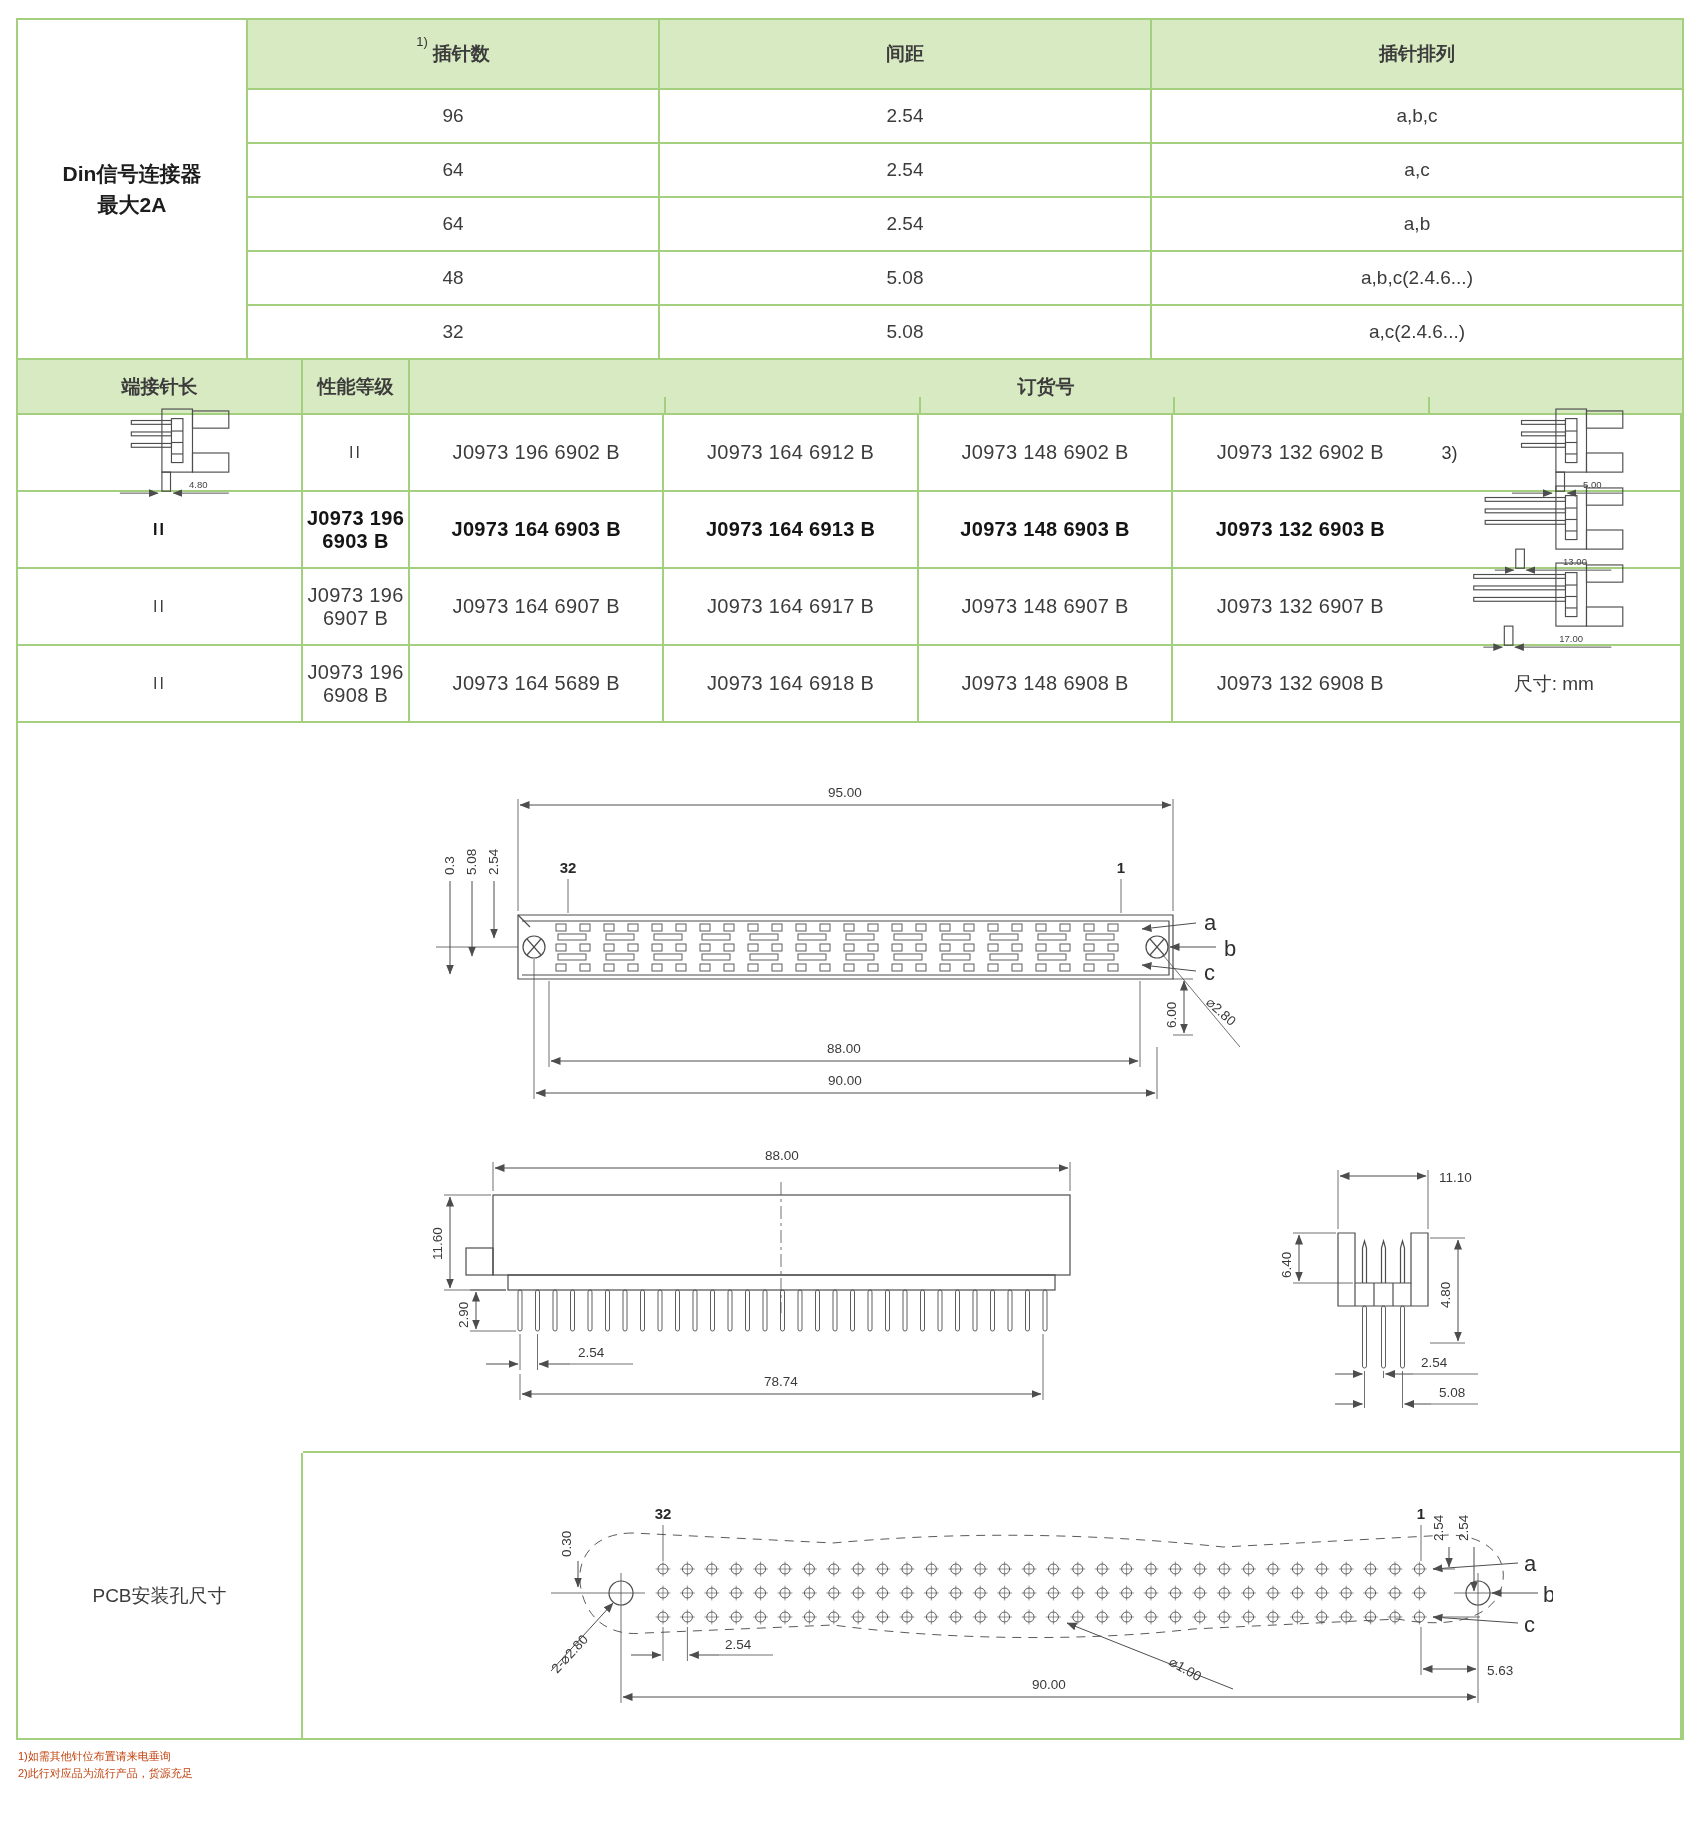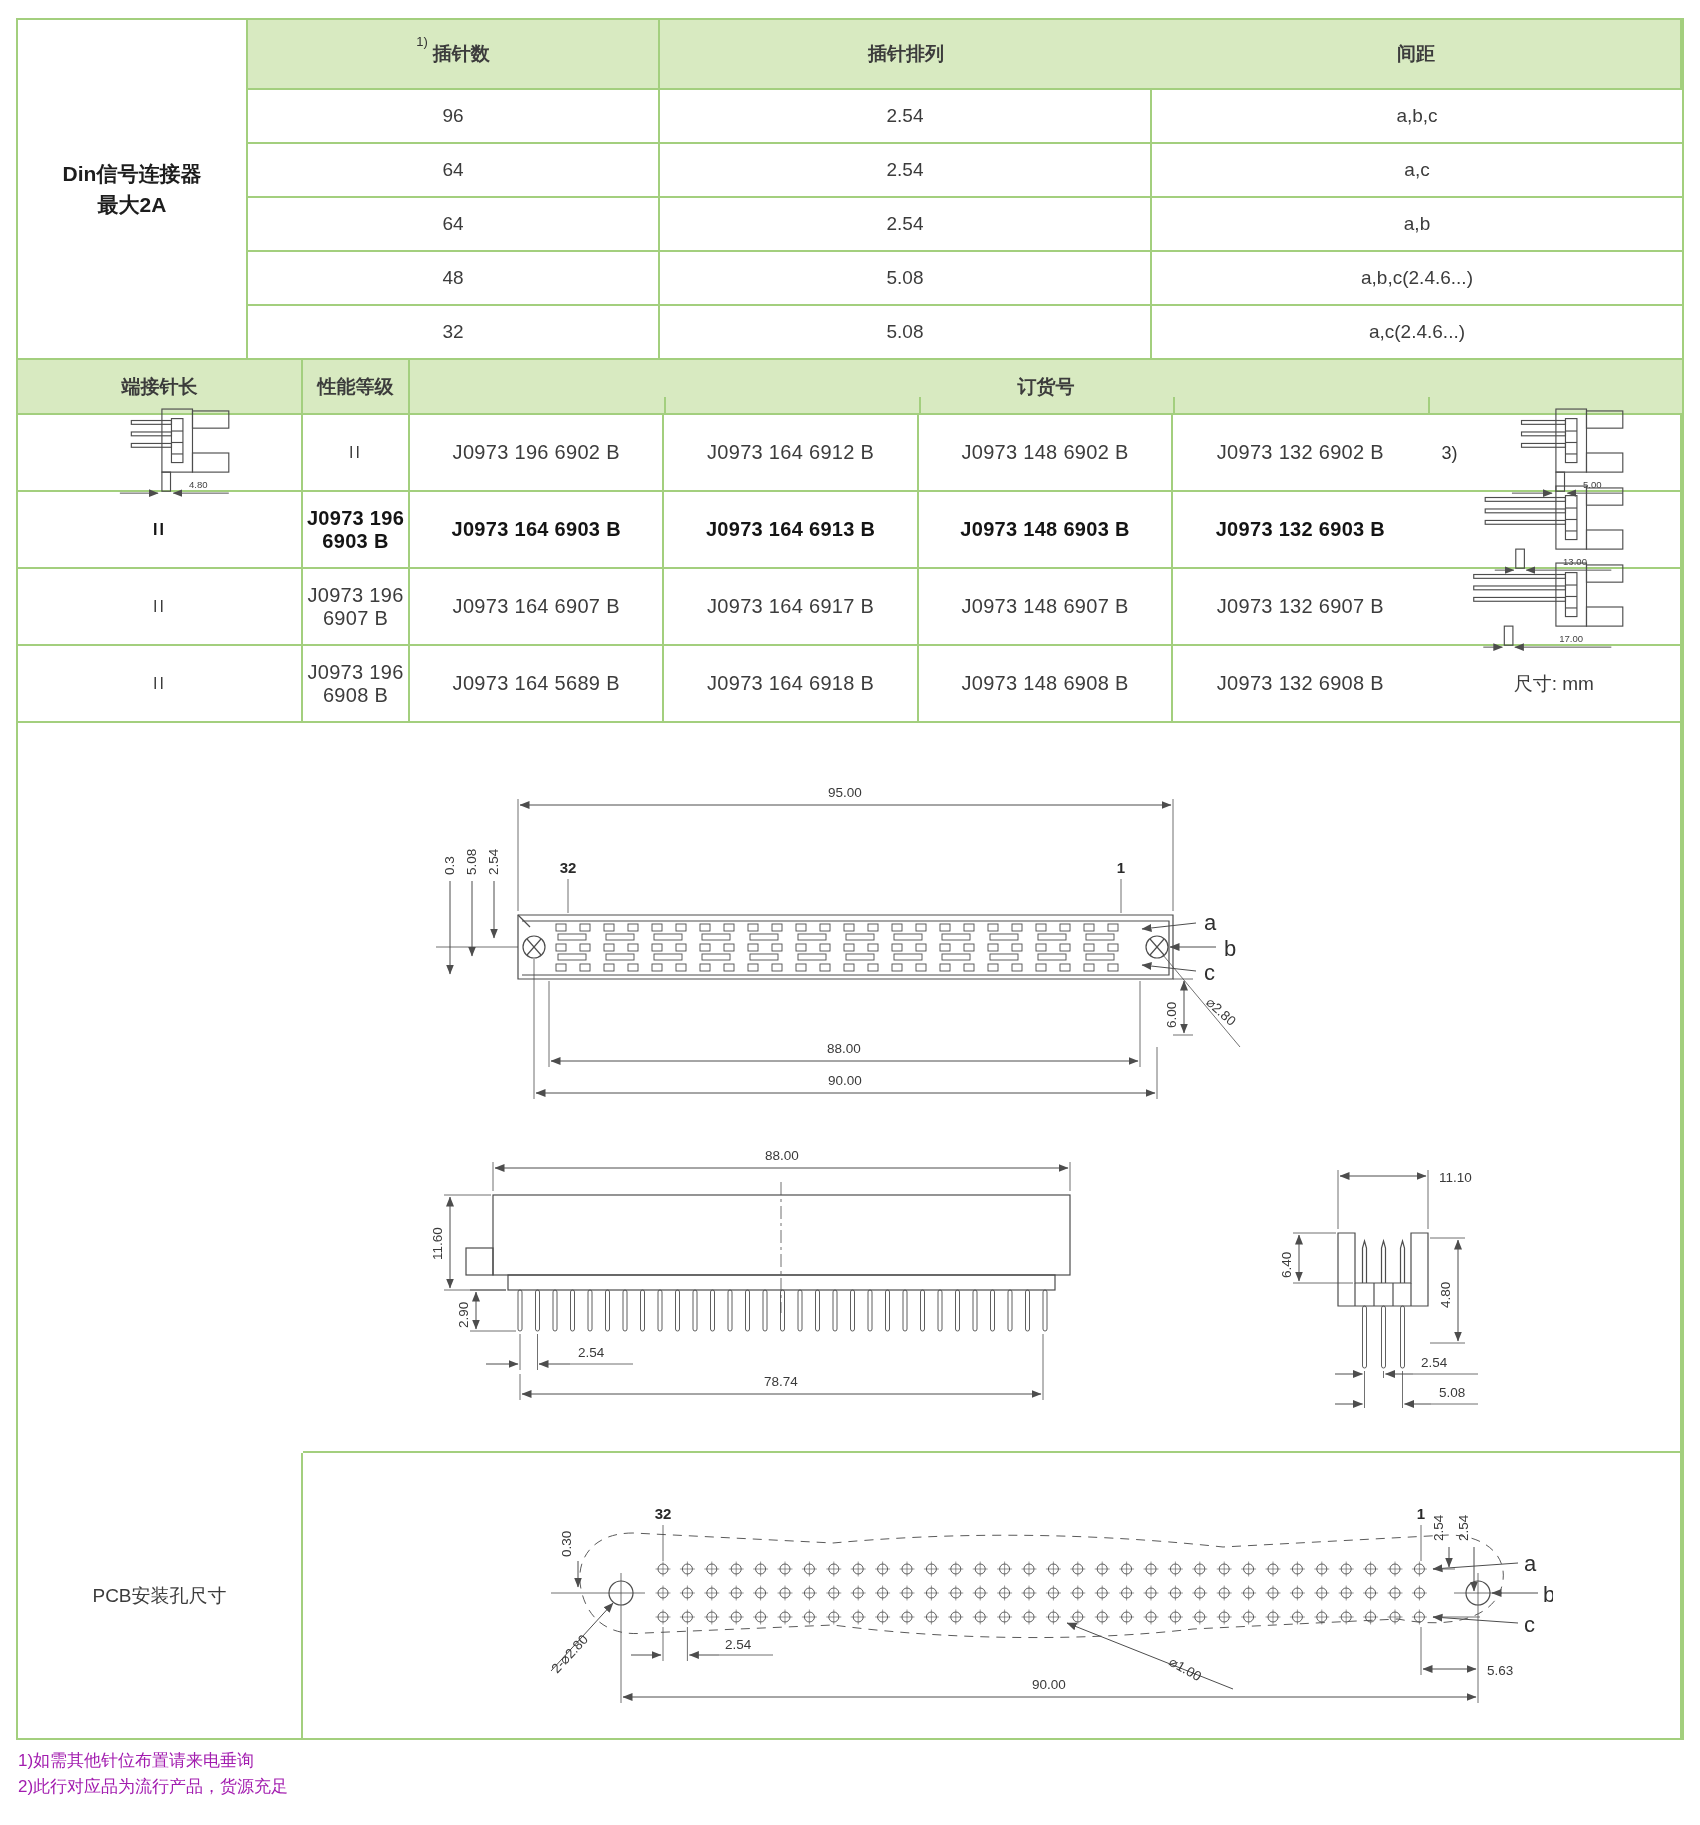--- a/index.html
+++ b/index.html
@@ -57,21 +57,21 @@
   .holes line{stroke:var(--draw);stroke-width:.6}
   .slots rect{stroke:var(--draw);stroke-width:.9;fill:none}
   .pins rect{stroke:var(--draw);stroke-width:.9;fill:none}
   text{font-family:"Liberation Sans","DejaVu Sans",sans-serif}
   .dtxt{font-size:13.5px;fill:#3a3a3a}
   .pinno{font-size:15px;font-weight:700;fill:#2a2a2a}
   .abc{font-size:22px;fill:#2f2f2f}
   .itxt{font-size:10px;fill:#444}
   .abs{position:absolute}
   
-  .foot{position:absolute;left:18px;top:1748px;font-size:17px;color:#a21caf;line-height:1.55}
+  .foot{position:absolute;left:18px;top:1748px;font-size:11px;color:#c2410c;line-height:1.55}
 </style>
 </head>
 <body>
 
 <svg width="0" height="0" style="position:absolute">
   <defs>
     <marker id="arr" viewBox="0 0 10 10" refX="9.5" refY="5" markerWidth="10" markerHeight="10" orient="auto-start-reverse">
       <path d="M0,1 L10,5 L0,9 z" fill="#4d4d4d"></path>
     </marker>
   </defs>
@@ -81,22 +81,22 @@
 
   <div class="t1">
     <div class="cell corner">
       <div>Din信号连接器</div>
       <div>最大2A</div>
     </div>
     <div class="cell hcell hflex">
       <span class="sup">1)</span>
       <span>插针数</span>
     </div>
+    <div class="cell hcell">间距</div>
     <div class="cell hcell last">插针排列</div>
-    <div class="cell hcell">间距</div>
 
     <div class="cell">96</div>
     <div class="cell">2.54</div>
     <div class="cell last">a,b,c</div>
 
     <div class="cell">64</div>
     <div class="cell">2.54</div>
     <div class="cell last">a,c</div>
 
     <div class="cell">64</div>

